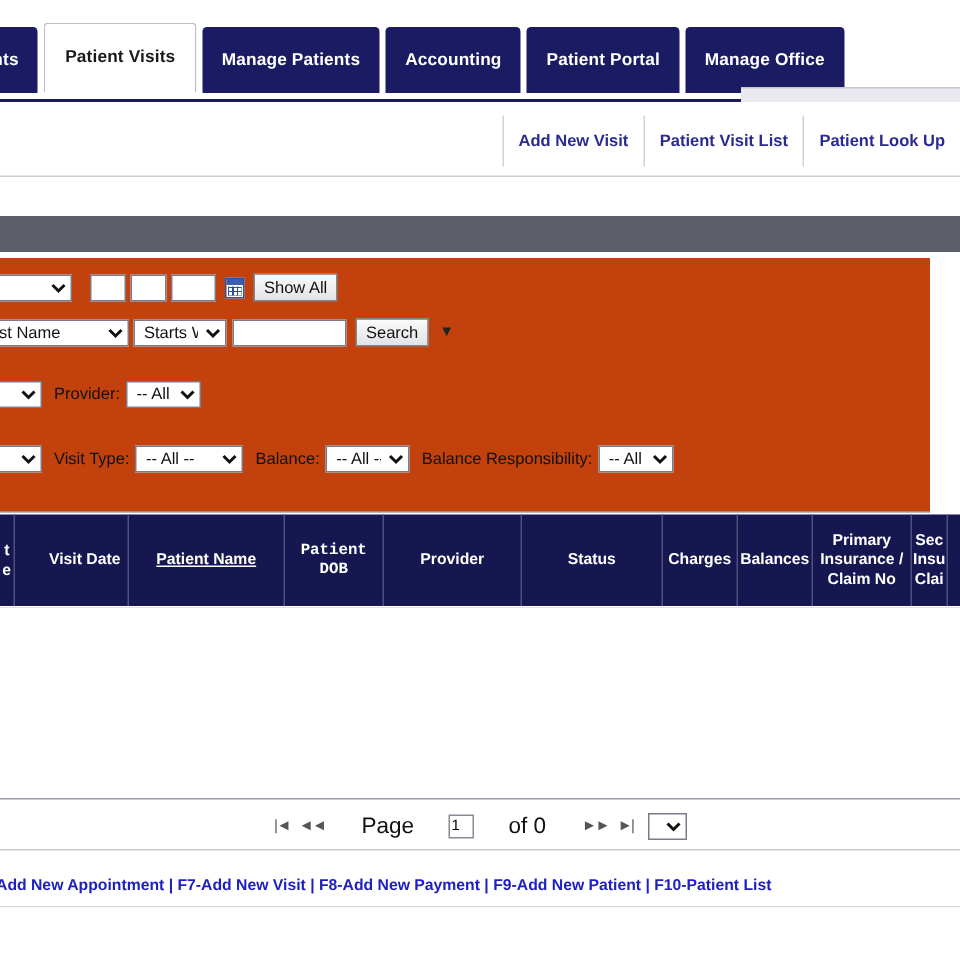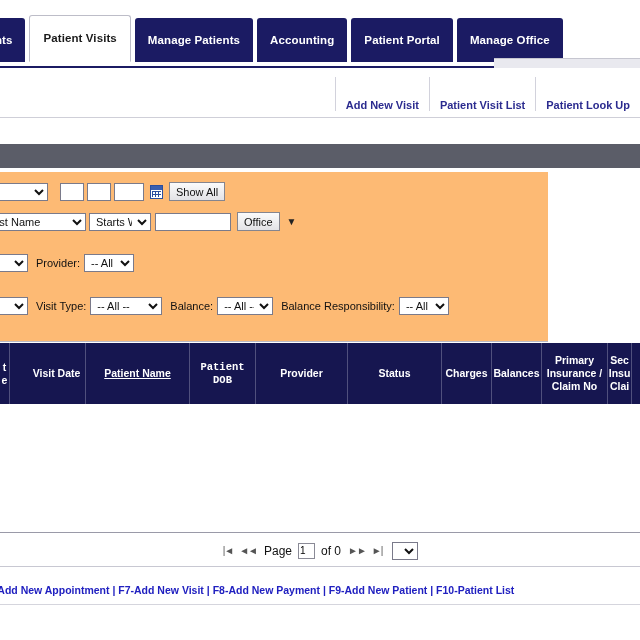--- a/index.html
+++ b/index.html
@@ -60,21 +60,21 @@
   
   .subnav {
     position: absolute; left: 0; top: 70px;
     width: 640px; height: 48px;
     background: #ffffff;
     border-bottom: 1px solid #cfcfd8;
     display: flex; align-items: center; justify-content: flex-end;
   }
   .subnav-links { display: flex; align-items: stretch; height: 34px; }
   .subnav-link {
-    display: flex; align-items: flex-end;
+    display: flex; align-items: center;
     padding: 0 10px;
     color: #2b2b8f;
     font-size: 11px;
     font-weight: bold;
     white-space: nowrap;
     border-left: 1px solid #d2d2dc;
     cursor: pointer;
   }
   .subnav-link:first-child { border-left: 1px solid #d2d2dc; }
 
@@ -82,22 +82,22 @@
   .banner {
     position: absolute; left: 0; top: 144px;
     width: 640px; height: 26px;
     background: #5b5d68;
     border-bottom: 2px solid #ffffff;
   }
 
   
   .filters {
     position: absolute; left: 0; top: 172px;
-    width: 548px; height: 170px;
-    background: #fdba74;
+    width: 620px; height: 170px;
+    background: #c2410c;
     border-bottom: 1px solid #b9b9c5;
   }
   .frow {
     position: absolute;
     display: flex; align-items: center;
     white-space: nowrap;
   }
   .frow.r1 { left: -24px; top: 10px; }
   .frow.r2 { left: -26px; top: 40px; }
   .frow.r3 { left: -20px; top: 82px; }
@@ -214,21 +214,21 @@
     background: #ffffff;
     display: flex; align-items: center; justify-content: center;
     gap: 4px;
     border-bottom: 1px solid #c8c8d2;
   }
   .pg-arrow {
     color: #555; font-size: 10px;
     padding: 0 1px; cursor: pointer;
     letter-spacing: -1px;
   }
-  .pg-txt { font-size: 12px; color: #111; margin: 0 2px; }
+  .pg-txt { font-size: 15px; color: #111; margin: 0 19px; }
   input.pg-in {
     width: 17px; height: 16px;
     font-size: 10px;
     text-align: left;
     border: 1px solid #8a8a96;
     padding: 0 1px;
     font-family: "Liberation Sans", sans-serif;
   }
 
   
@@ -302,21 +302,21 @@
     </div>
 
     <div class="frow r2">
       <select class="sel sel-name">
         <option>t Last Name</option>
       </select>
       <select class="sel sel-op" style="margin-left:3px">
         <option>Starts With</option>
       </select>
       <input class="tf search-tf" value="" style="">
-      <button class="btn">Office</button>
+      <button class="btn">Search</button>
       <span class="caret-btn">▼</span>
     </div>
 
     <div class="frow r3">
       <select class="sel sel-all">
         <option>l -- </option>
       </select>
       <span class="lbl">Provider:</span>
       <select class="sel sel-prov">
         <option>-- All --</option>

